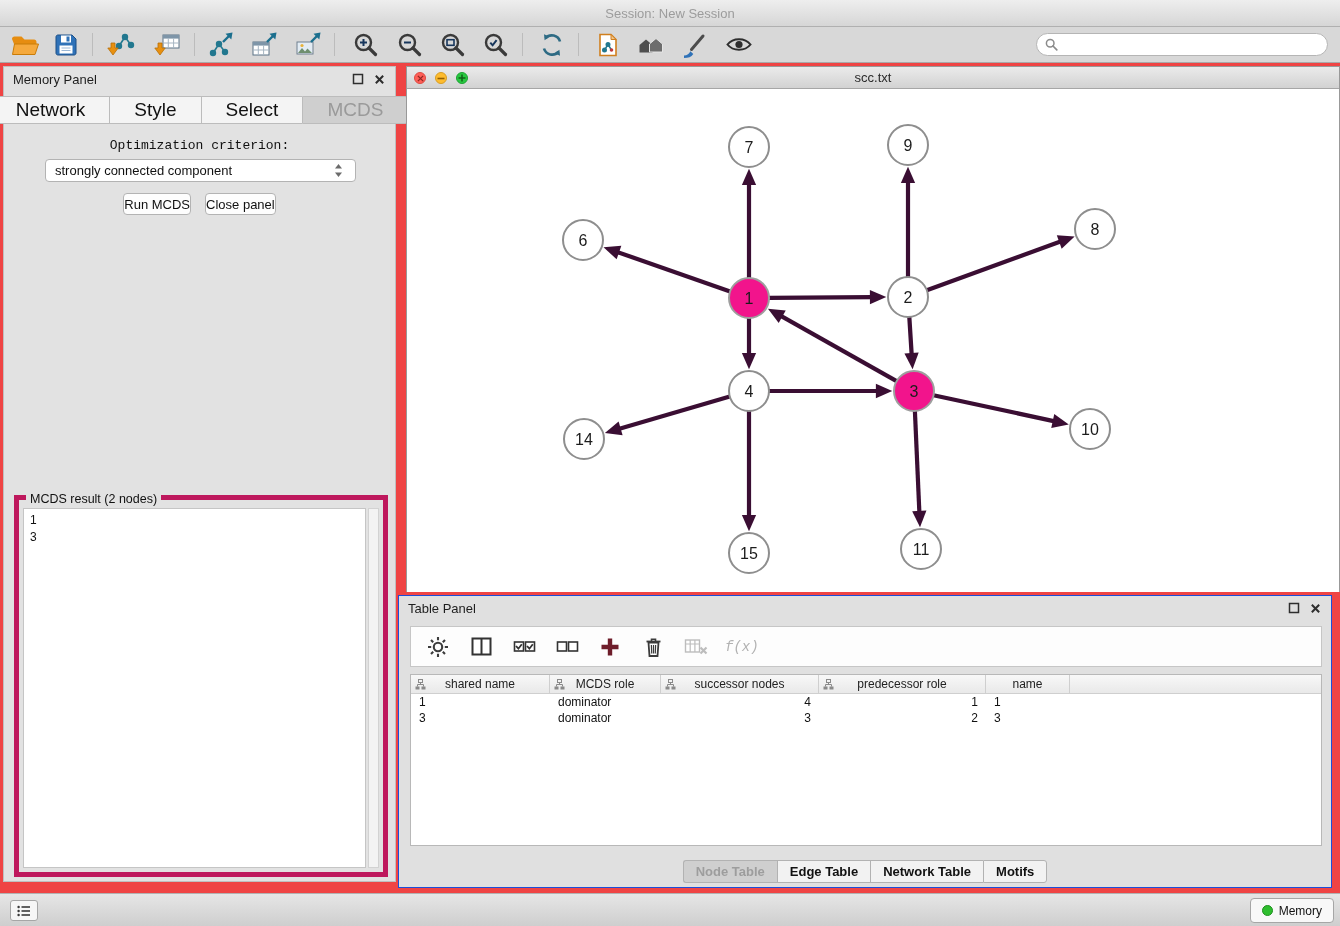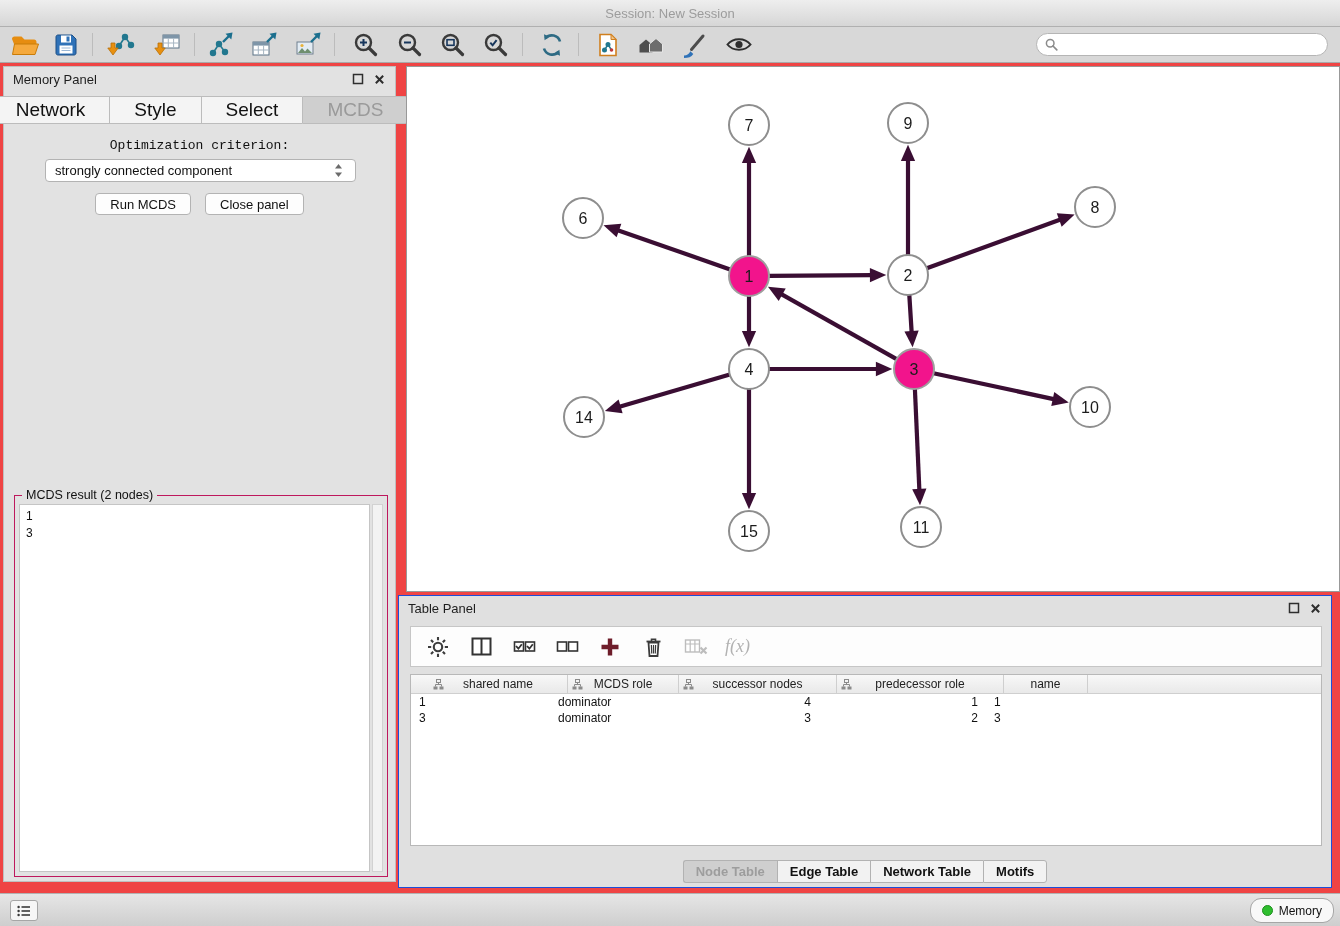--- a/index.html
+++ b/index.html
@@ -37,24 +37,24 @@
     border-right:none;color:#111;cursor:pointer;}
   .cp-tab:first-child{border-radius:3px 0 0 3px;}
   .cp-tab:last-child{border-right:1px solid #bcbcbc;border-radius:0 3px 3px 0;}
   .cp-tab.active{background:#cfcfcf;color:#9a9a9a;}
   .opt-label{position:absolute;left:0;top:71px;width:100%;text-align:center;font-size:13px;color:#111;font-family:Liberation Mono, monospace;}
   .dropdown{position:absolute;left:41px;top:92px;width:311px;height:23px;background:#fff;
     border:1px solid #b3b3b3;border-radius:4px;display:flex;align-items:center;
     padding:0 12px 0 9px;font-size:13px;color:#111;cursor:pointer;}
   .dropdown .stepper{margin-left:auto;display:flex;align-items:center;}
   .cp-buttons{position:absolute;left:0;top:126px;width:100%;display:flex;justify-content:center;gap:14px;}
-  .cp-btn{height:22px;padding:0 14px;background:#fdfdfd;border:1px solid #b3b3b3;border-radius:4px;
+  .cp-btn{height:22px;padding:0 0;background:#fdfdfd;border:1px solid #b3b3b3;border-radius:4px;
     font-size:13px;color:#111;font-family:"Liberation Sans",sans-serif;cursor:pointer;}
   .result-group{position:absolute;left:10px;top:428px;width:374px;height:382px;
-    border:1px solid #be185d;background:#e2e2e2;}
+    border:5px solid #be185d;background:#e2e2e2;}
   .result-legend{position:absolute;left:7px;top:-8px;background:#e2e2e2;padding:0 4px;
     font-size:12.5px;color:#111;}
   .result-area{position:absolute;left:4px;top:8px;right:17px;bottom:4px;background:#fff;
     border:1px solid #c5c5c5;padding:3px 6px;font-size:12px;line-height:17px;color:#111;overflow:hidden;}
   .result-scroll{position:absolute;right:4px;top:8px;width:11px;bottom:4px;background:#f3f3f3;
     border:1px solid #d2d2d2;}
 
   
   .network-window{position:absolute;left:406px;top:66px;width:934px;height:526px;
     border:1px solid #999;background:#fff;}
@@ -65,46 +65,46 @@
   .nw-title{font-size:13px;color:#2a2a2a;}
   .nw-canvas{position:relative;width:932px;height:503px;background:#fff;overflow:hidden;}
 
   
   .table-panel{position:absolute;left:398px;top:595px;width:934px;height:293px;
     background:#e0e0e0;border:1px solid #1d4ed8;}
   .tp-toolbar{position:absolute;left:11px;top:30px;width:912px;height:41px;background:#fdfdfd;
     border:1px solid #c6c6c6;display:flex;align-items:center;gap:15px;padding:0 13px;}
   .tp-tool{display:flex;align-items:center;justify-content:center;width:28px;height:28px;
     background:transparent;border:none;cursor:pointer;}
-  .fx{font-family:Liberation Serif, serif;font-style:italic;font-size:18px;color:#b2b2b2;}
+  .fx{font-family:Liberation Mono, monospace;font-style:italic;font-size:14px;color:#b2b2b2;}
   .tp-table{position:absolute;left:11px;top:78px;width:912px;height:172px;background:#fff;
     border:1px solid #b8b8b8;}
   .tp-thead{display:flex;height:19px;background:linear-gradient(#f8f8f8,#e9e9e9);
-    border-bottom:1px solid #cfcfcf;padding-left:18px;}
+    border-bottom:1px solid #cfcfcf;}
   .th{display:flex;align-items:center;justify-content:center;font-size:12px;color:#222;
     border-right:1px solid #cfcfcf;position:relative;cursor:pointer;}
   .th .sorticon{position:absolute;left:4px;top:4px;}
   .tr{display:flex;height:16px;align-items:center;font-size:12px;color:#111;cursor:default;}
   .td{padding:0 8px;overflow:hidden;white-space:nowrap;}
   .num{text-align:right;}
   .w0{width:139px;}.w1{width:111px;}.w2{width:158px;}.w3{width:167px;}.w4{width:84px;}
   .tp-tabs{position:absolute;left:0;bottom:4px;width:100%;display:flex;justify-content:center;}
   .tp-tab{font-size:13px;font-weight:bold;padding:3px 12px;background:#f2f2f2;
     border:1px solid #b2b2b2;border-right:none;color:#111;cursor:pointer;}
   .tp-tab:first-child{border-radius:3px 0 0 3px;}
   .tp-tab:last-child{border-right:1px solid #b2b2b2;border-radius:0 3px 3px 0;}
   .tp-tab.active{background:#cfcfcf;color:#9d9d9d;font-weight:bold;}
 
   
   .statusbar{position:absolute;left:0;top:893px;width:1340px;height:33px;
     background:linear-gradient(#e6e6e6,#cecece);border-top:1px solid #b2b2b2;}
   .sb-left-btn{position:absolute;left:10px;top:6px;width:28px;height:21px;background:#f6f6f6;
     border:1px solid #a6a6a6;border-radius:3px;display:flex;align-items:center;justify-content:center;cursor:pointer;}
   .memory-btn{position:absolute;right:6px;top:4px;height:25px;padding:0 11px;background:#f8f8f8;
-    border:1px solid #a6a6a6;border-radius:11px;display:flex;align-items:center;gap:6px;
+    border:1px solid #a6a6a6;border-radius:4px;display:flex;align-items:center;gap:6px;
     font-size:12px;color:#111;cursor:pointer;font-family:"Liberation Sans",sans-serif;}
   .memory-dot{width:11px;height:11px;border-radius:50%;border:1px solid #1f8f1f;}
 </style>
 </head>
 <body>
 
 <div id="app">
 
   <div class="titlebar">
     <span class="title">Session: New Session</span>
@@ -298,20 +298,40 @@
       <span class="result-legend">MCDS result (2 nodes)</span>
       <div class="result-area">
         <div>1</div>
         <div>3</div>
       </div>
       <div class="result-scroll"></div>
     </div>
   </div>
 
   <div class="network-window">
+    <div class="nw-titlebar">
+      <div class="traffic">
+        <div class="light" style="background: rgb(255, 95, 87); border: 1px solid rgb(221, 75, 67);">
+          <svg width="7" height="7" viewBox="0 0 8 8">
+              <path d="M1 1 L7 7 M7 1 L1 7" stroke="#8e2622" stroke-width="1.5"></path>
+            </svg>
+        </div>
+        <div class="light" style="background: rgb(254, 188, 46); border: 1px solid rgb(216, 158, 36);">
+          <svg width="8" height="3" viewBox="0 0 8 3">
+              <line x1="0.5" y1="1.5" x2="7.5" y2="1.5" stroke="#935f00" stroke-width="1.6"></line>
+            </svg>
+        </div>
+        <div class="light" style="background: rgb(40, 200, 64); border: 1px solid rgb(29, 163, 51);">
+          <svg width="8" height="8" viewBox="0 0 8 8">
+              <path d="M4 0.5 v7 M0.5 4 h7" stroke="#0f6017" stroke-width="1.5"></path>
+            </svg>
+        </div>
+      </div>
+      <span class="nw-title">scc.txt</span>
+    </div>
     <div class="nw-canvas">
       <svg id="graph-svg" width="932" height="503">
         <defs>
           <marker id="arrow" markerWidth="6" markerHeight="6" refX="0" refY="0" orient="auto" markerUnits="strokeWidth" viewBox="-1 -3 6 6">
             <path id="arrow-path" d="M-0.5,-1.7 L3.4,0 L-0.5,1.7 z" fill="#3a0e33"></path>
           </marker>
         </defs>
       <line x1="342.0" y1="189.0" x2="342.0" y2="94.0" stroke="#3a0e33" stroke-width="4.2" marker-end="url(#arrow)"></line>
           <line x1="323.1" y1="202.4" x2="210.0" y2="162.9" stroke="#3a0e33" stroke-width="4.2" marker-end="url(#arrow)"></line>
           <line x1="362.0" y1="208.9" x2="465.0" y2="208.2" stroke="#3a0e33" stroke-width="4.2" marker-end="url(#arrow)"></line>

